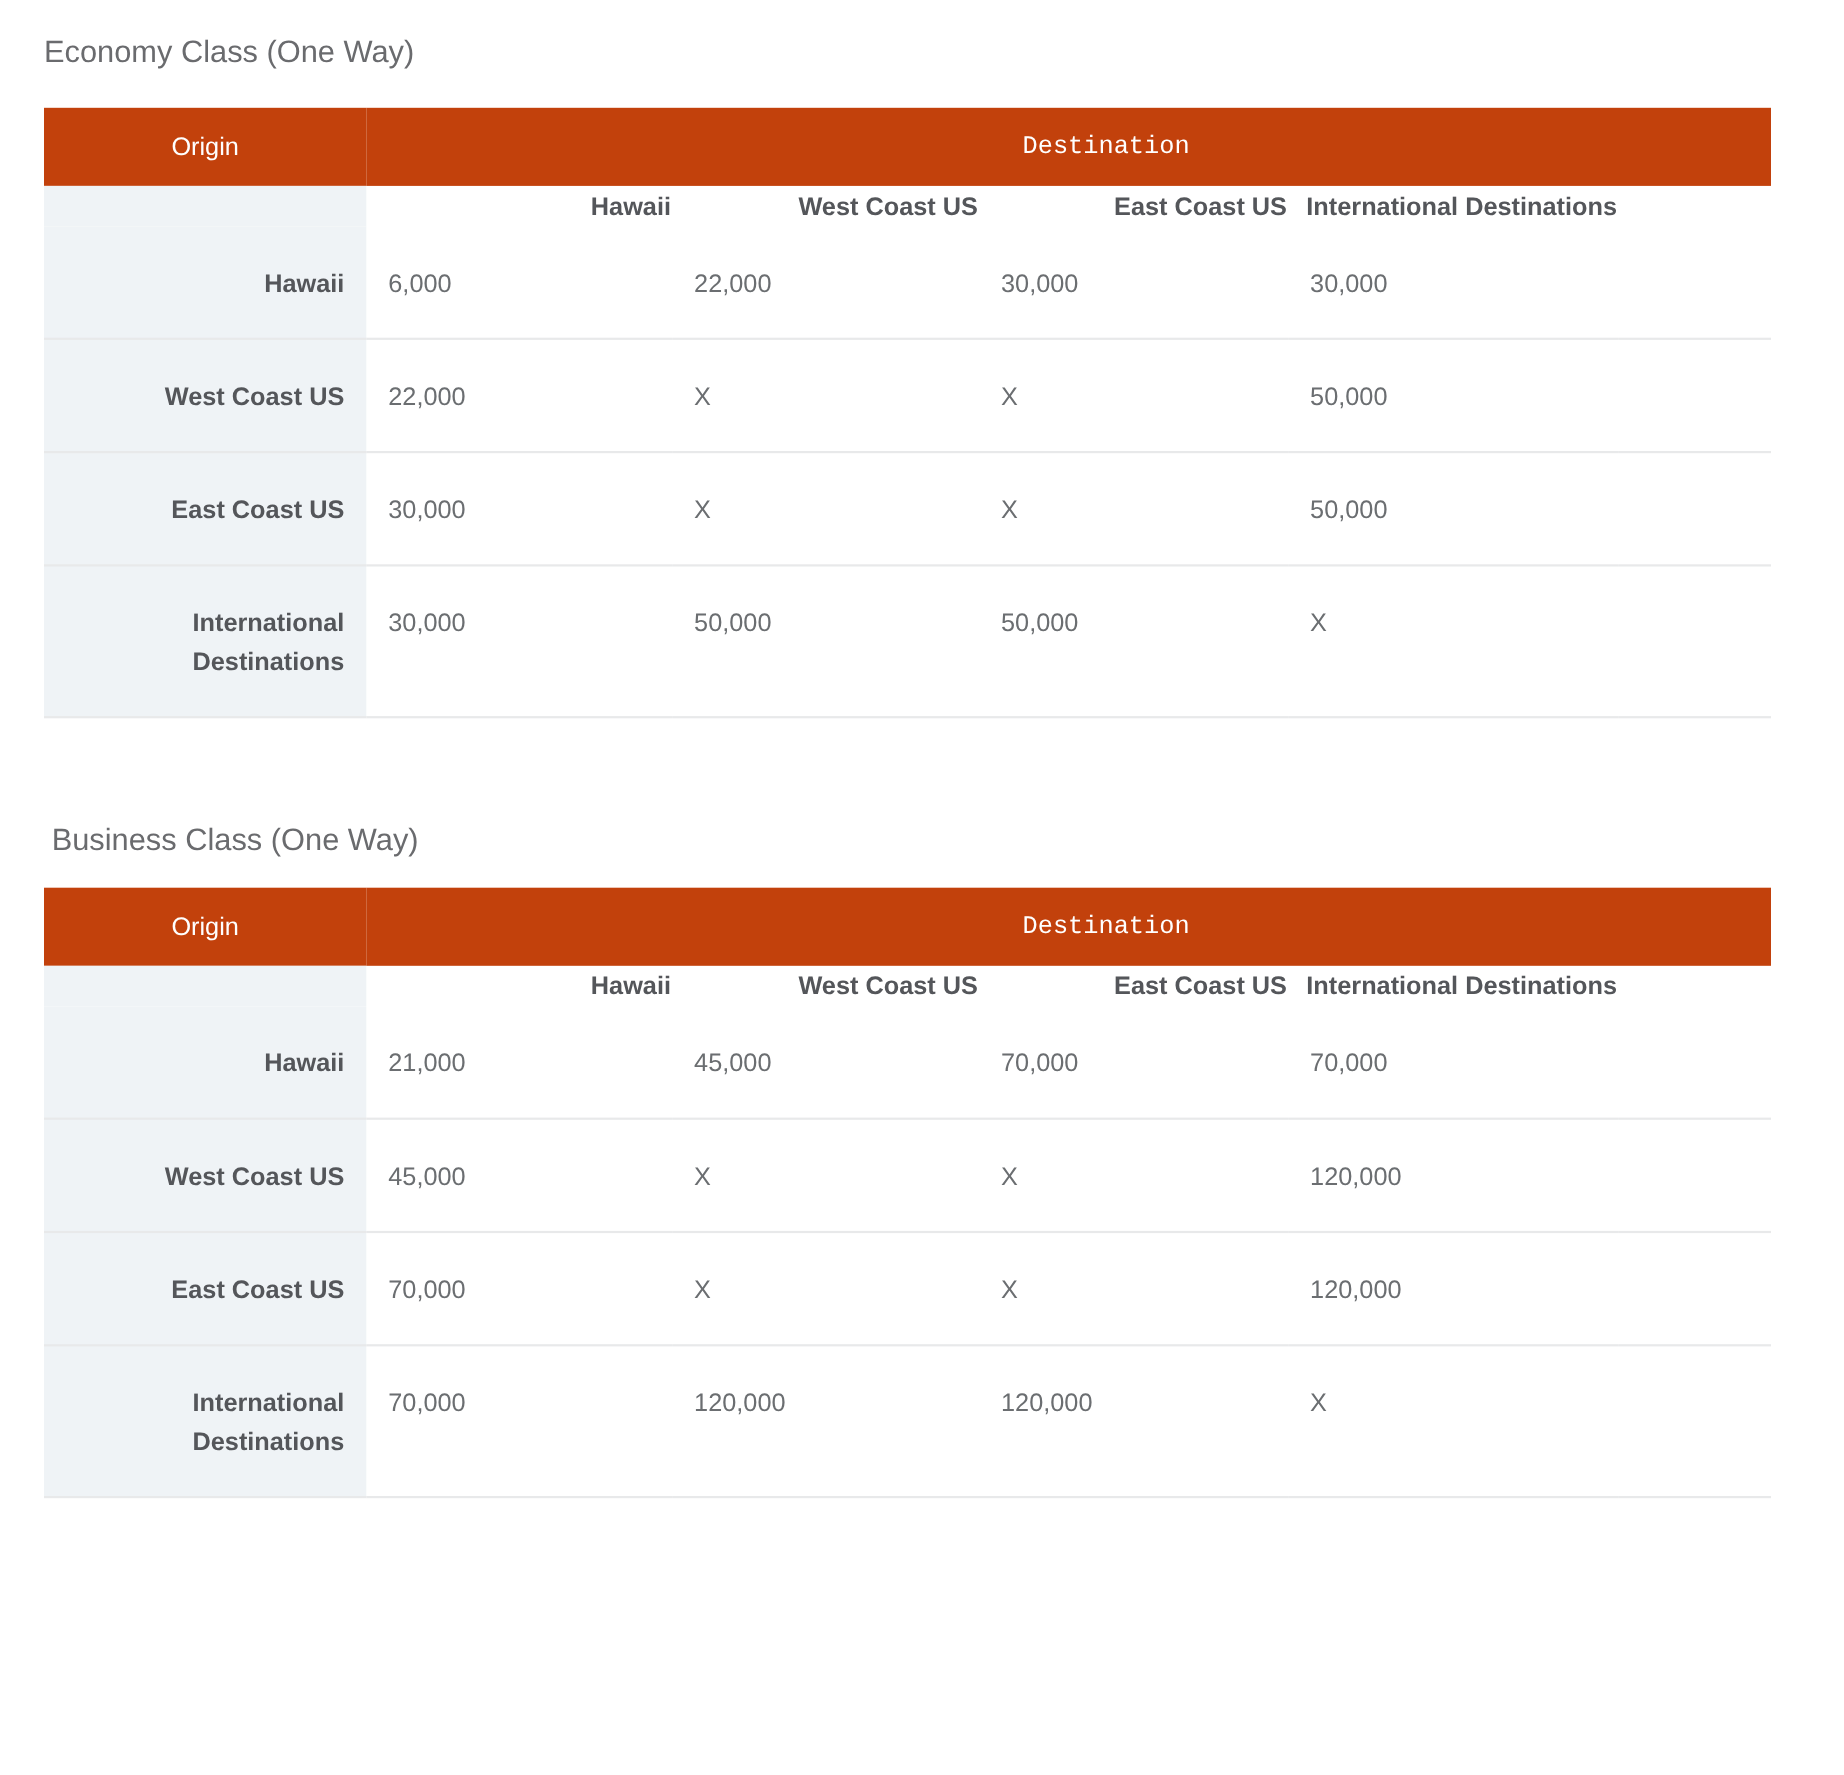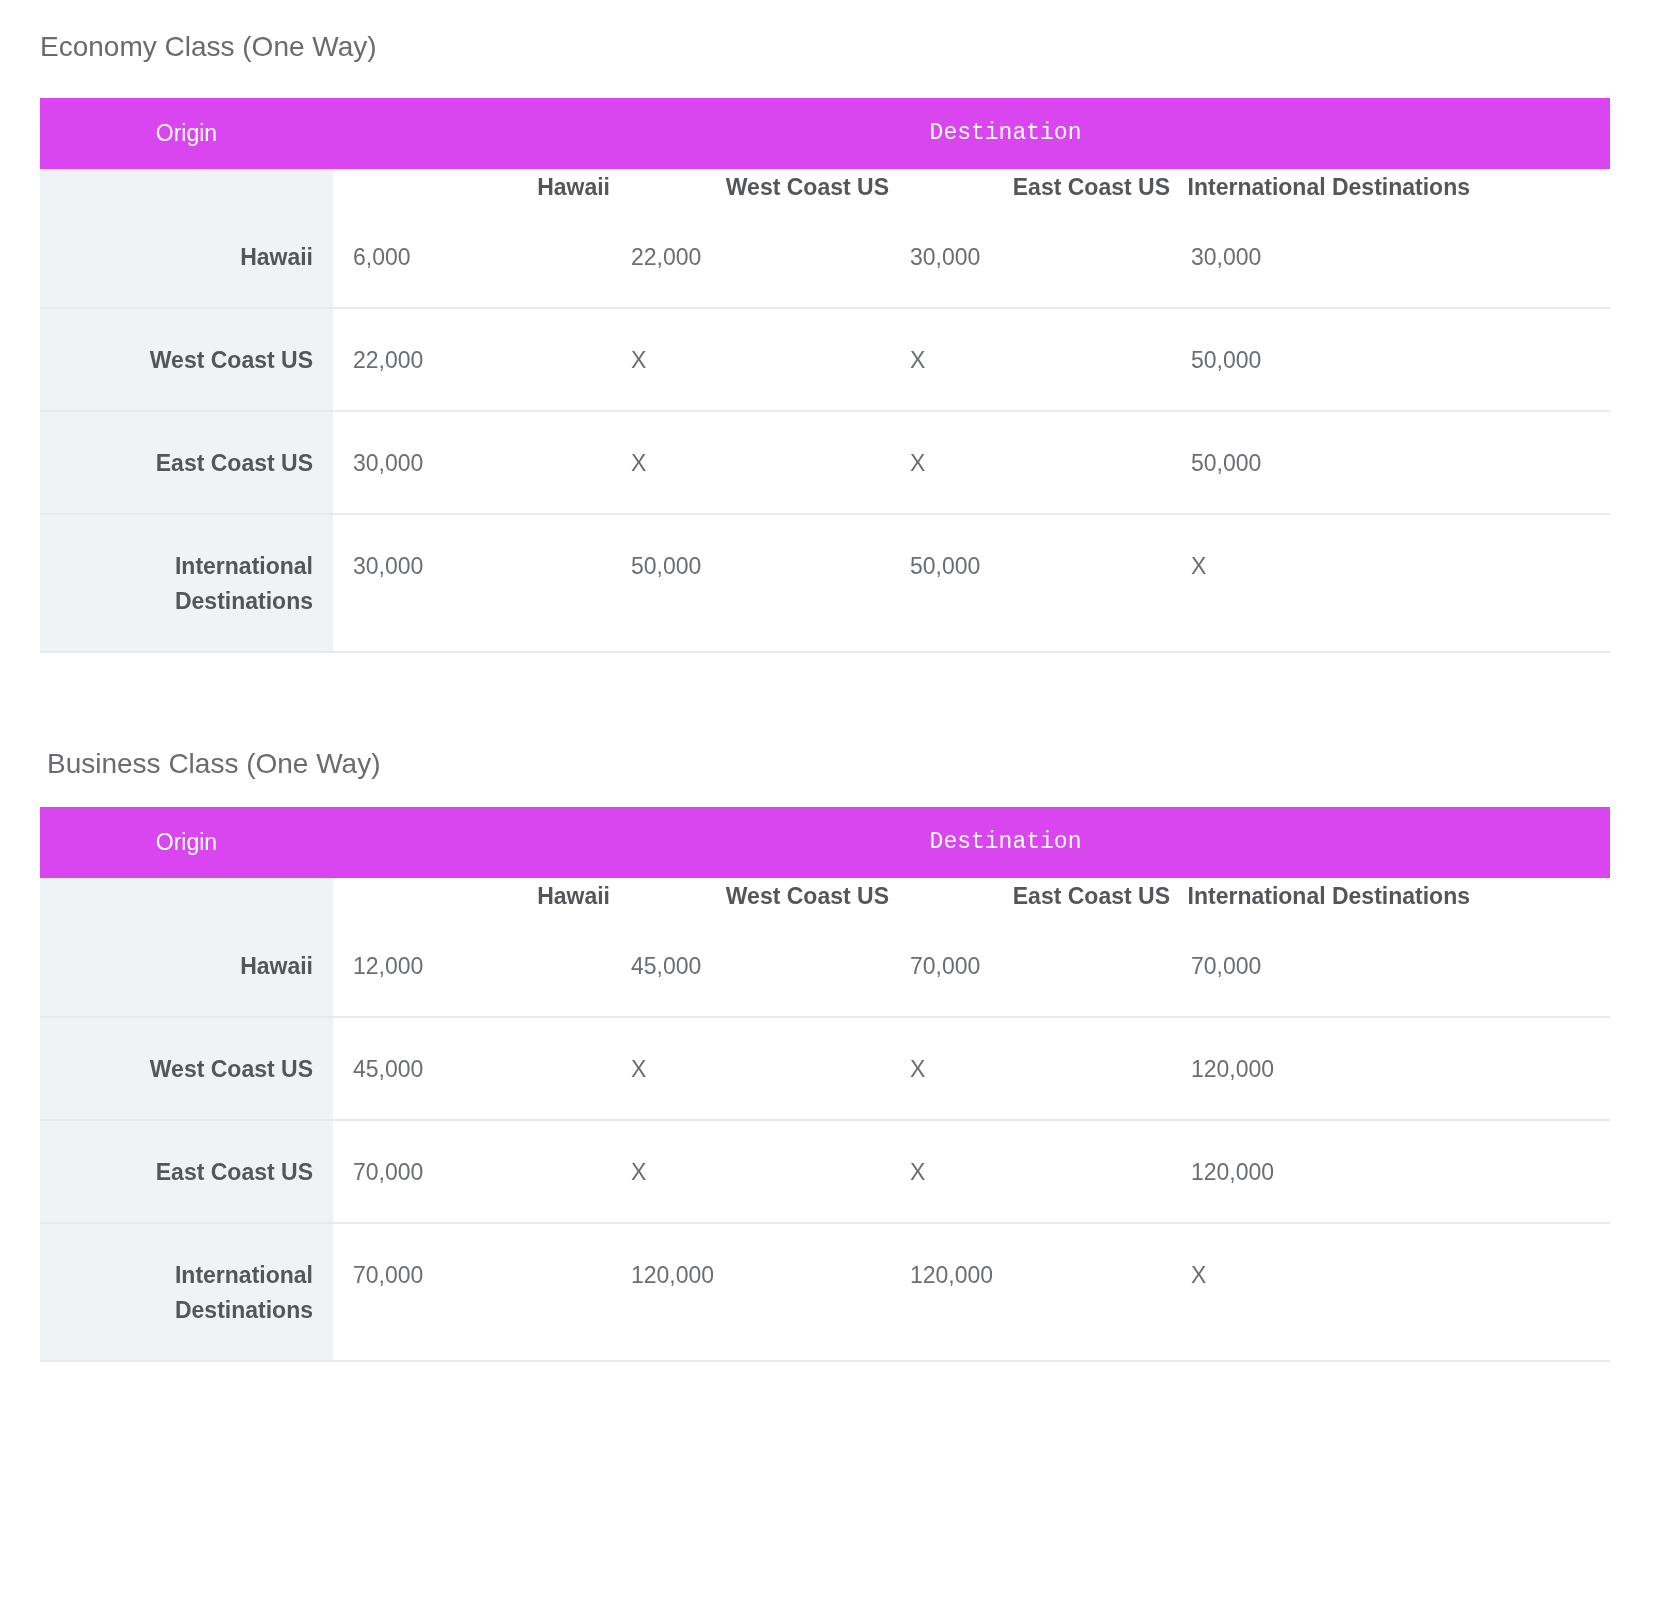--- a/index.html
+++ b/index.html
@@ -24,21 +24,21 @@
   table.award-table {
     border-collapse: collapse;
     table-layout: fixed;
     width: 1570px;
     font-size: 23px;
     line-height: 35px;
   }
 
   
   tr.navy-row th {
-    background: #d946ef;
+    background: #c2410c;
     color: #ffffff;
     font-weight: 400;
     padding: 18px 0;
     text-align: center;
     vertical-align: middle;
   }
   tr.navy-row th.dest-cell { padding-left: 68px; font-family: Liberation Mono, monospace; }
 
   
   tbody th, tbody td {
@@ -153,21 +153,21 @@
         <th>Hawaii</th>
         <th>West Coast US</th>
         <th>East Coast US</th>
         <th>International Destinations</th>
         <th></th>
       </tr>
     </thead>
     <tbody>
       <tr>
         <th class="origin-col row-label">Hawaii</th>
-        <td class="value-cell">12,000</td>
+        <td class="value-cell">21,000</td>
         <td class="value-cell">45,000</td>
         <td class="value-cell">70,000</td>
         <td class="value-cell">70,000</td>
         <td class="spacer-cell"></td>
       </tr>
       <tr>
         <th class="origin-col row-label">West Coast US</th>
         <td class="value-cell">45,000</td>
         <td class="value-cell">X</td>
         <td class="value-cell">X</td>

